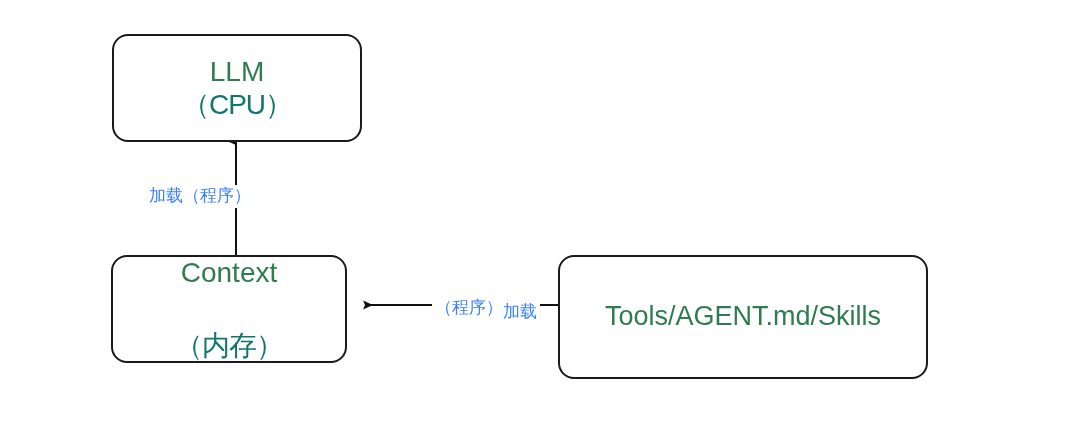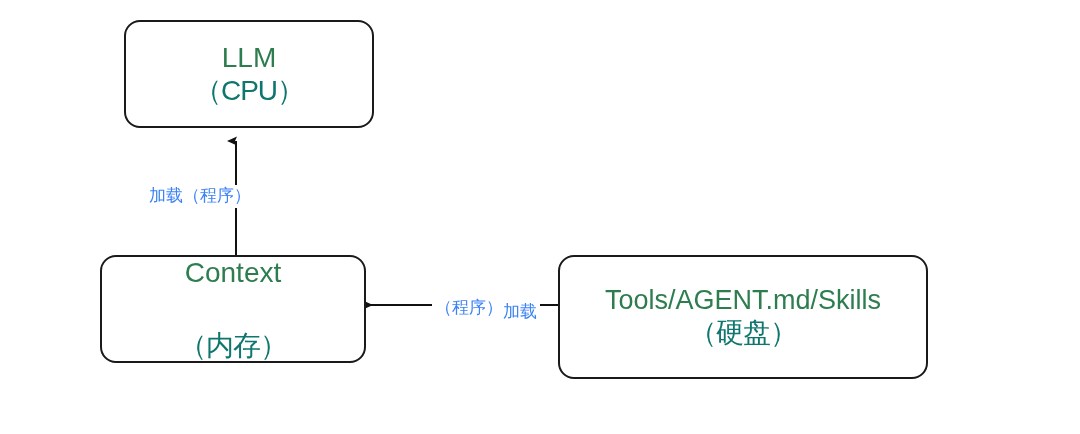--- a/index.html
+++ b/index.html
@@ -36,22 +36,22 @@
     white-space: nowrap;
     letter-spacing: 0px;
   }
   .node .subtitle {
     color: #0f766e;
     font-size: 28px;
     white-space: nowrap;
     letter-spacing: -1px;
   }
 
-  #node-llm    { left: 112px; top: 20px;  width: 250px; height: 108px; margin-left: 12px; }
-  #node-context{ left: 100px; top: 255px; width: 266px; height: 108px; gap: 40px; }
+  #node-llm    { left: 112px; top: 34px;  width: 250px; height: 108px; }
+  #node-context{ left: 111px; top: 255px; width: 236px; height: 108px; gap: 40px; }
   #node-tools  { left: 558px; top: 255px; width: 370px; height: 124px; }
 
   #node-tools .title { font-size: 27px; }
 
   
   #edges {
     position: absolute;
     left: 0; top: 0;
     width: 1080px;
     height: 434px;
@@ -109,21 +109,20 @@
     <span class="subtitle">（CPU）</span>
   </div>
 
   <div class="node" id="node-context">
     <span class="title">Context</span>
     <span class="subtitle">（内存）</span>
   </div>
 
   <div class="node" id="node-tools">
     <span class="title">Tools/AGENT.md/Skills</span>
-    <span class="subtitle">（硬盘）</span>
   </div>
 
   <div class="edge-label" id="label-load-program">加载（程序）</div>
 
   <div class="edge-label" id="label-program-load">
     <span class="l1">（程序）</span>
     <span class="l2">加载</span>
   </div>
 
 </div>

